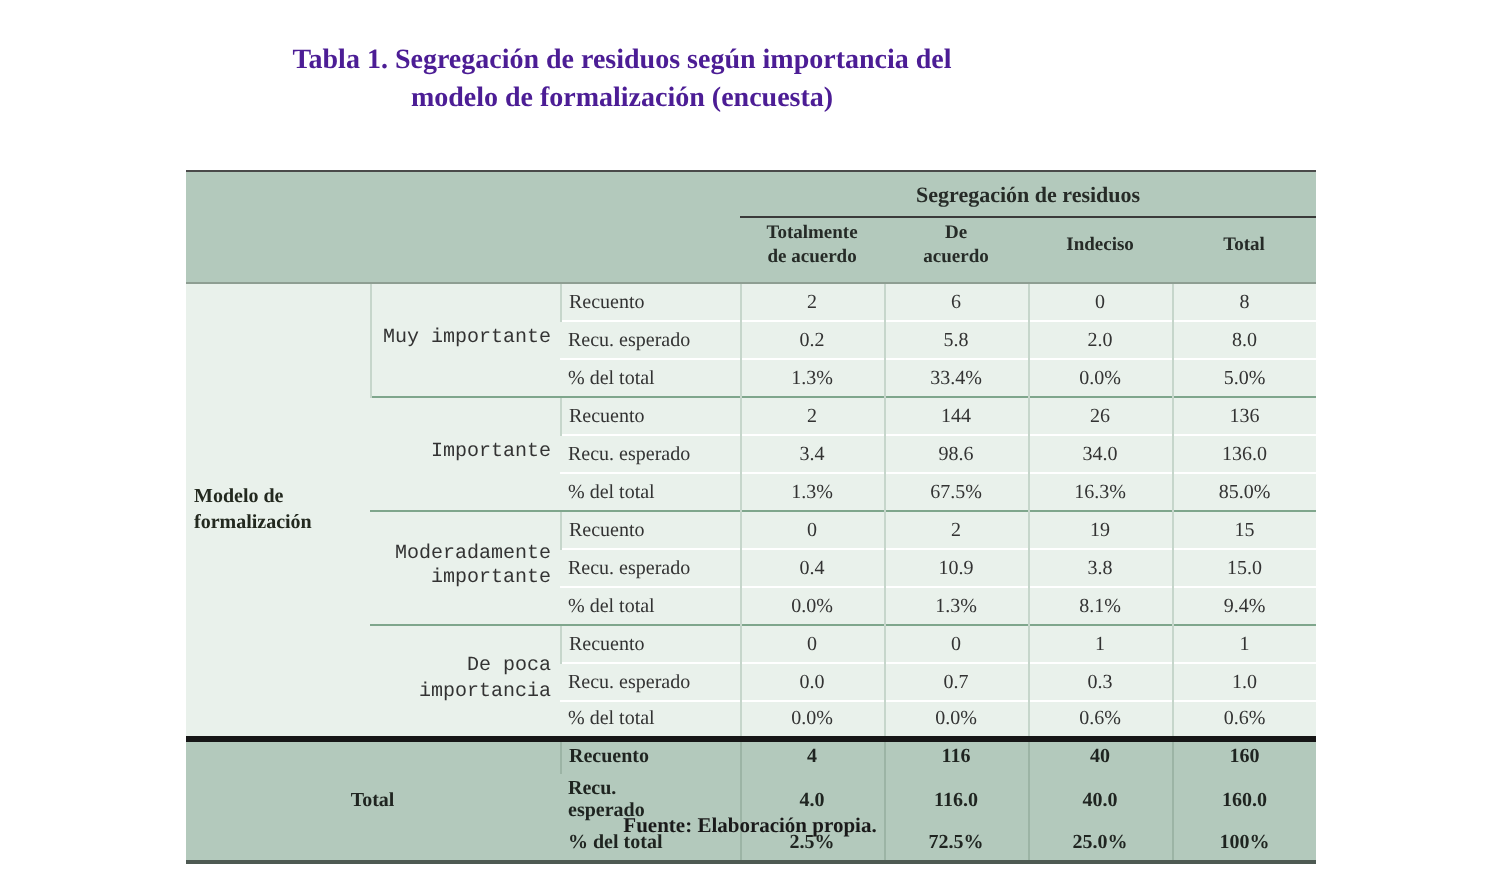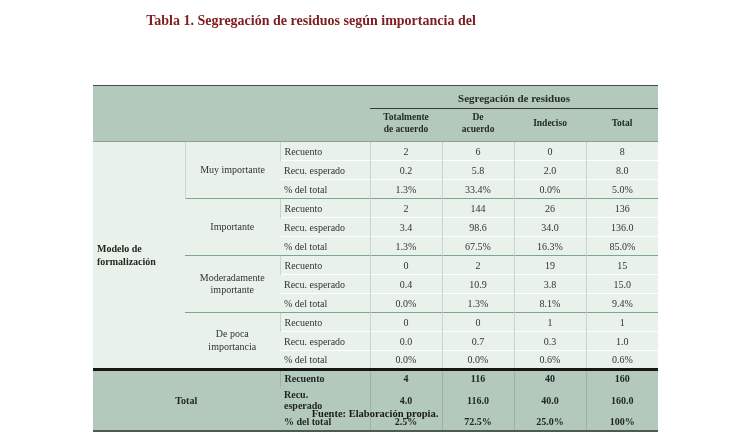--- a/index.html
+++ b/index.html
@@ -7,28 +7,28 @@
     position: relative;
     width: 750px;
     height: 440px;
     background: #ffffff;
     font-family: "Liberation Serif", serif;
     overflow: hidden;
   }
   
   .title {
     position: absolute;
-    top: 12px;
+    top: 22px;
     left: 0;
     width: 622px;
     text-align: center;
     font-weight: bold;
     font-size: 14px;
     line-height: 18.5px;
-    color: #7f1d1d;
+    color: #4c1d95;
   }
   
   .table-wrap { position: absolute; left: 93px; top: 57px; width: 665px; margin-top: 28px; }
   table {
     border-collapse: collapse;
     table-layout: fixed;
     width: 565px;
     font-family: "Liberation Serif", serif;
     font-size: 10px;
     color: #333333;
@@ -64,21 +64,21 @@
   tbody.body td { background: #e9f1eb; height: 19px; padding: 1px 4px; }
   tbody.body td + td { border-left: 1px solid #c6d6cb; }
   tbody.body tr.inner td { border-top: 1px solid #ffffff; }
   tbody.body tr.gstart td { border-top: 1px solid #7fa68c; }
   td.glabel {
     text-align: left;
     font-weight: bold;
     color: #23291f;
     line-height: 13px;
   }
-  td.sublabel { text-align: center; padding-left: 6px; line-height: 12.5px; }
+  td.sublabel { text-align: right; padding-left: 6px; line-height: 12.5px; font-family: Liberation Mono, monospace; }
   td.metric   { text-align: left; padding-left: 8px; font-family: Liberation Serif, serif; }
   td.val      { text-align: center; }
 
   
   tbody.total td {
     background: #b3c9bc;
     font-weight: bold;
     color: #1f2420;
     padding: 2px 4px;
   }
@@ -102,20 +102,21 @@
     color: #1a1a1a;
   }
 </style>
 </head>
 <body>
 
 <div id="page">
 
   <div class="title">
     <div>Tabla 1. Segregación de residuos según importancia del</div>
+    <div>modelo de formalización (encuesta)</div>
   </div>
 
   <div class="table-wrap">
     <table>
       <colgroup>
         <col class="c-group">
           <col class="c-sub">
           <col class="c-metric">
         <col class="c-val">
           <col class="c-val">

